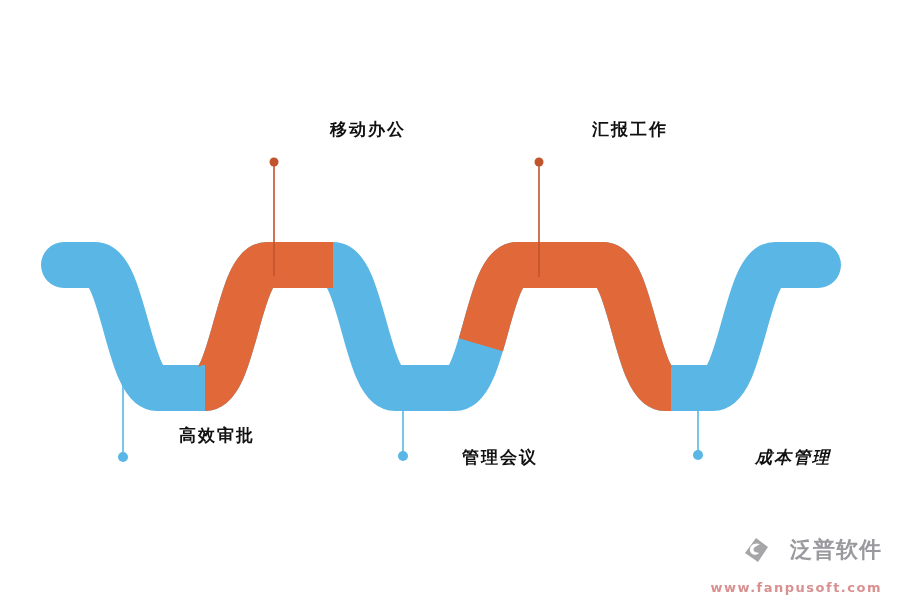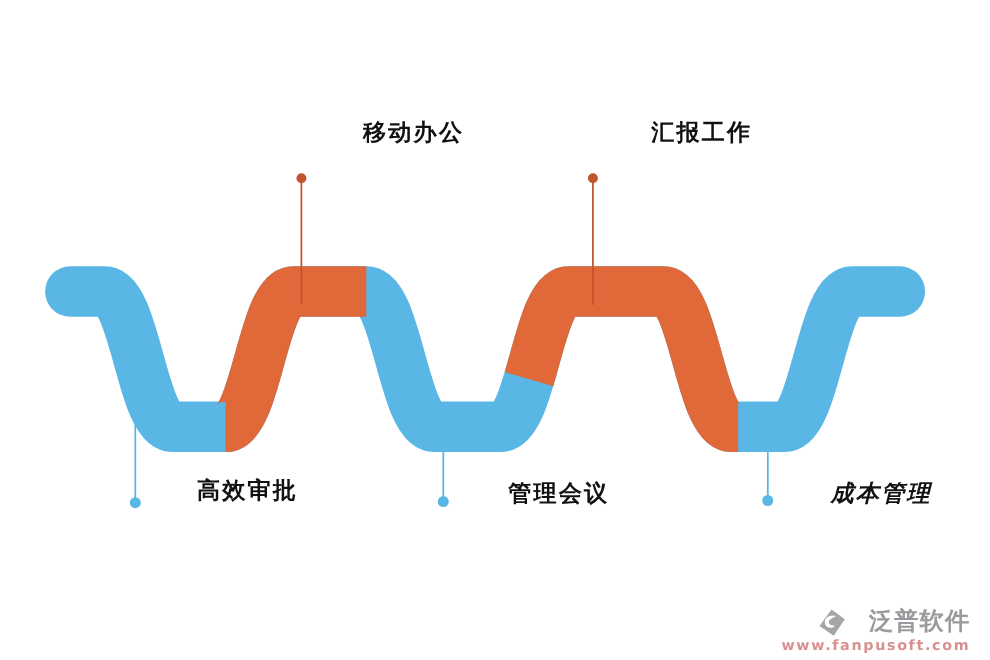--- a/index.html
+++ b/index.html
@@ -6,45 +6,46 @@
   .canvas{
     position:relative;
     width:900px;height:600px;
     background:#ffffff;
     overflow:hidden;
     font-family:"DejaVu Sans","Liberation Sans",sans-serif;
   }
   .wave-svg{position:absolute;left:0;top:0;}
   .lbl{
     position:absolute;
-    font-size:21px;
+    font-size:17px;
     font-weight:bold;
     color:#111111;
     letter-spacing:2px;
     white-space:nowrap;
+    margin-top:12px;
   }
   .watermark{
     position:absolute;
     right:18px;bottom:6px;
     text-align:right;
     line-height:1;
   }
   .wm-row{display:flex;align-items:center;justify-content:flex-end;gap:21px;margin-top:12px;}
   .wm-brand{
     font-size:22px;
     font-weight:bold;
     color:#9a9a9e;
     letter-spacing:1px;
   }
   .wm-url{
     font-size:13px;
     font-weight:bold;
     color:#d99090;
     letter-spacing:1.5px;
-    margin-top:2px;
+    margin-top:18px;
   }
 </style>
 </head>
 <body>
 
 <div class="canvas">
 
   <svg class="wave-svg" width="900" height="600" viewBox="0 0 900 600">
 
     <path d="M 64,265 L 95,265 C 123,265 129,388 157,388 L 205,388
@@ -72,21 +73,21 @@
     <circle cx="403" cy="456" r="5" fill="#5AB6E5"></circle>
 
     <line x1="698" y1="400" x2="698" y2="452" stroke="#5AB6E5" stroke-width="1.6"></line>
     <circle cx="698" cy="455" r="5" fill="#5AB6E5"></circle>
   </svg>
 
   <div class="lbl" style="left:330px;top:106px;">移动办公</div>
 
   <div class="lbl" style="left:592px;top:106px;">汇报工作</div>
 
-  <div class="lbl" style="left:179px;top:432px;">高效审批</div>
+  <div class="lbl" style="left:179px;top:412px;">高效审批</div>
 
   <div class="lbl" style="left:462px;top:434px;text-align:right;">管理会议</div>
 
   <div class="lbl" style="left:755px;top:434px;font-style:italic;">成本管理</div>
 
   <div class="watermark">
     <div class="wm-row">
       <svg width="26" height="26" viewBox="0 0 26 26">
         <path d="M13 1 L25 10 L15 25 L2 16 Z" fill="#a6a6a8"></path>
         <path d="M17 7 C 11 5, 6 9, 7 14 C 8 18, 13 19, 16 16 L 12 15 C 10 14, 10 11, 12 10 Z" fill="#ffffff"></path>

